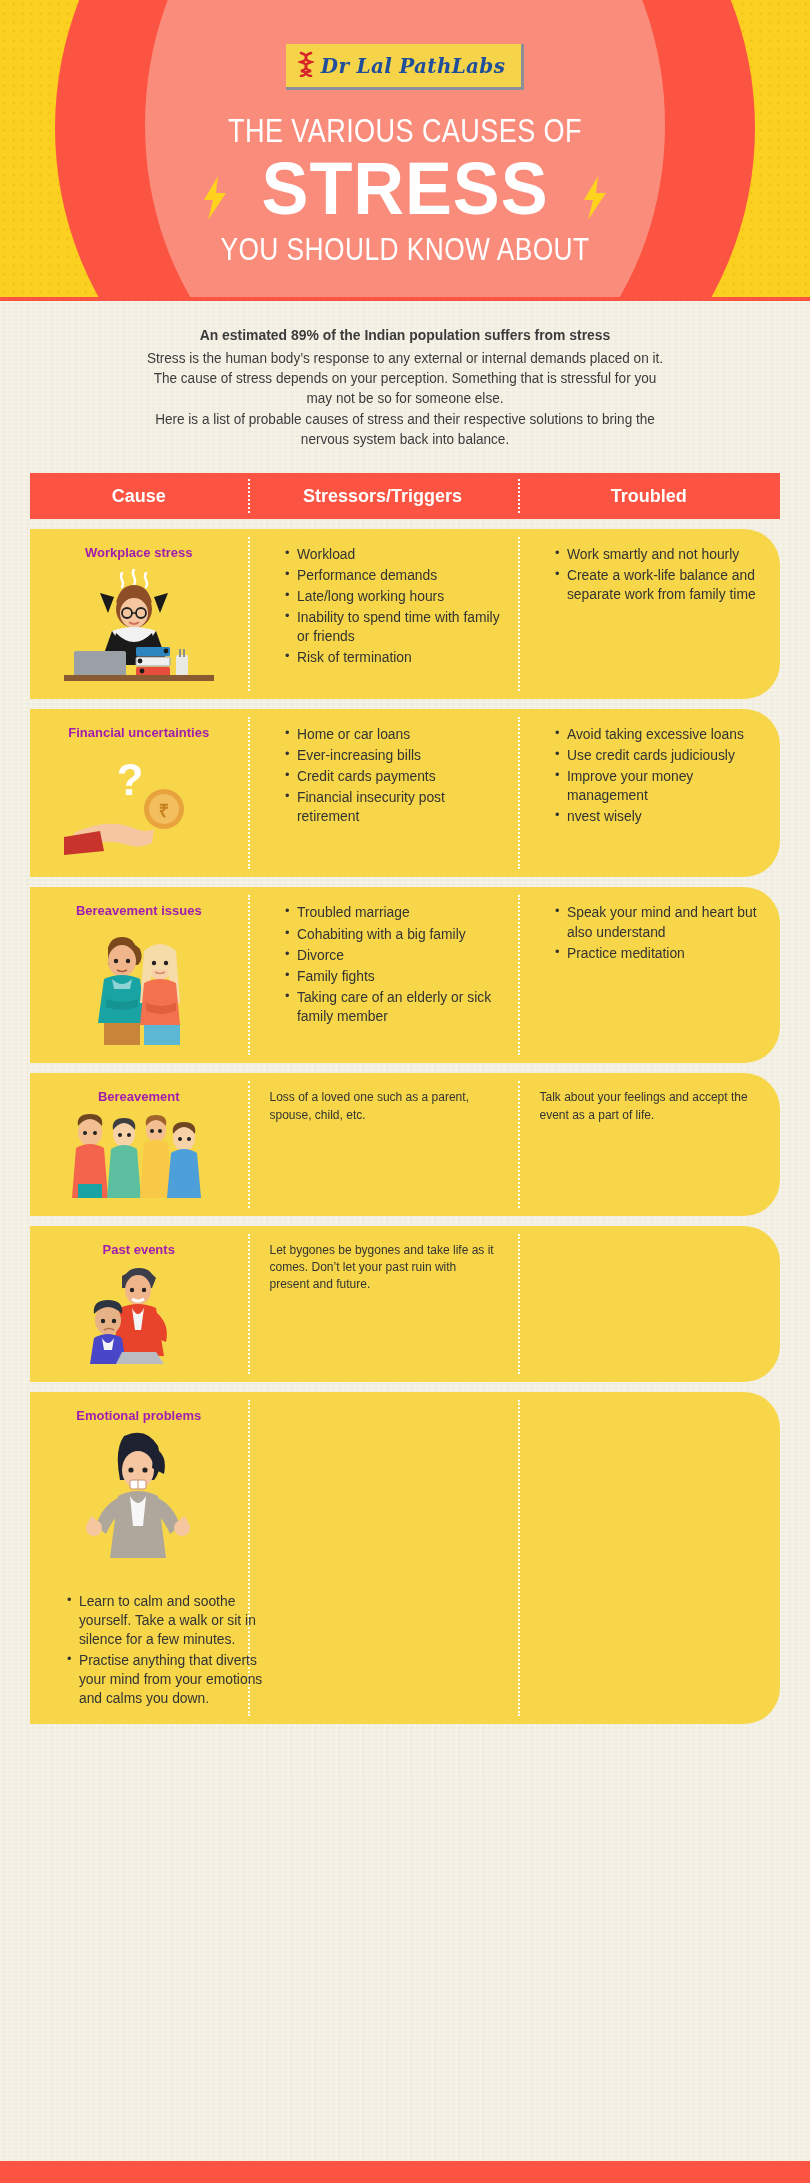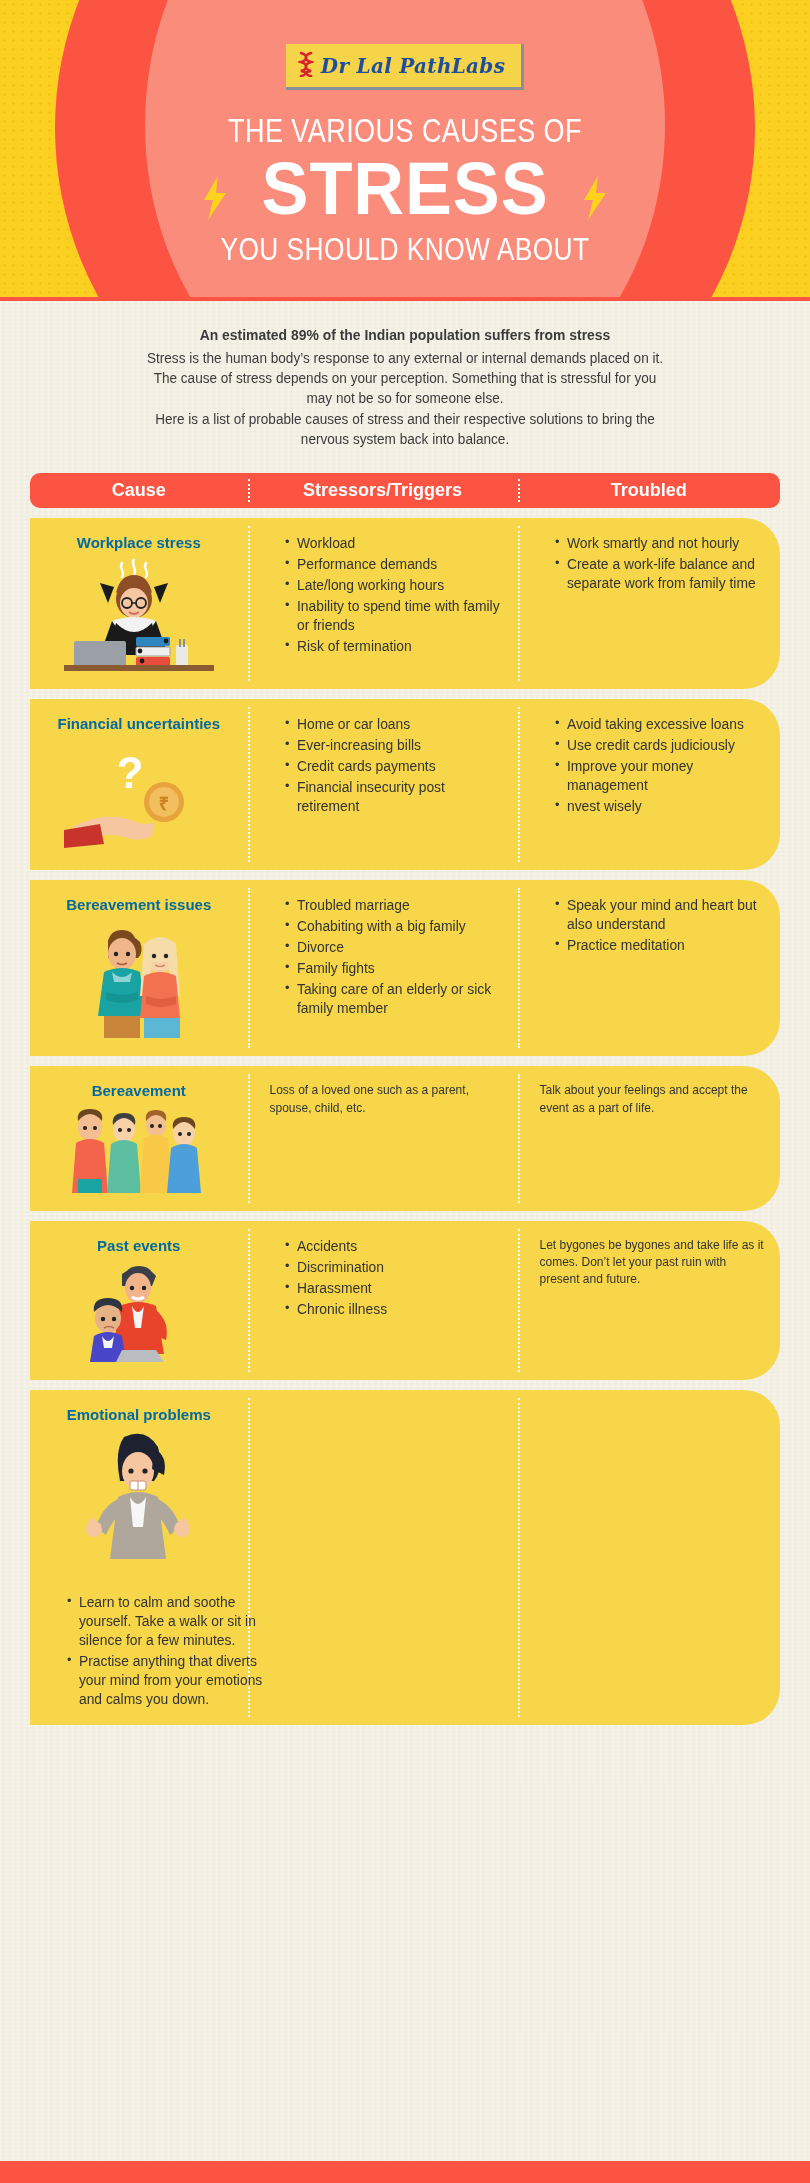--- a/index.html
+++ b/index.html
@@ -144,22 +144,22 @@
     transform: scaleX(0.97);
   }
 
   
   .table-wrap { padding: 6px 30px 0 30px; }
 
   .thead {
     position: relative;
     display: flex;
     background: #FC5442;
-    border-radius: 10px;
-    height: 35px;
+    border-radius: 0;
+    height: 46px;
     align-items: center;
     margin-bottom: 10px;
   }
   .th {
     text-align: center;
     color: #FFFFFF;
     font-size: 18px;
     font-weight: bold;
     position: relative;
   }
@@ -191,23 +191,23 @@
   .cell-cause {
     width: 29%;
     display: flex;
     flex-direction: column;
     align-items: center;
   }
   .cell-trig { width: 36%; padding-left: 22px; }
   .cell-sol  { width: 35%; padding-left: 22px; }
 
   .cause-label {
-    font-size: 15px;
+    font-size: 13px;
     font-weight: bold;
-    color: #0369a1;
+    color: #a21caf;
     text-align: center;
     line-height: 1.25;
     margin-bottom: 6px;
   }
   .illus { margin-top: auto; }
 
   ul.bullets { margin: 0; padding: 0 0 0 14px; list-style: none; }
   ul.bullets li {
     position: relative;
     font-size: 14px;
@@ -501,28 +501,20 @@
             <path d="M30 50 q14 -14 28 0 q2 -14 -14 -14 q-16 0 -14 14Z" fill="#2E3440"></path>
             <circle cx="39" cy="57" r="2.2" fill="#222"></circle>
             <circle cx="50" cy="57" r="2.2" fill="#222"></circle>
             <path d="M40 66 q5 -3 10 0" stroke="#B07050" stroke-width="1.6" fill="none"></path>
             <path d="M30 74 q14 -8 28 0 l4 26 l-36 0 Z" fill="#4A46C8"></path>
             <path d="M38 74 q6 10 12 0 l-2 12 l-8 0 Z" fill="#F5F5F5"></path>
             <path d="M58 88 l34 0 l8 12 l-48 0 Z" fill="#B9BDC2"></path>
           </svg>
         </div>
       </div>
-      <div class="cell cell-trig">
-        <ul class="bullets">
-          <li>Accidents</li>
-          <li>Discrimination</li>
-          <li>Harassment</li>
-          <li>Chronic illness</li>
-        </ul>
-      </div>
       <div class="cell cell-sol">
         <p class="plaintext">Let bygones be bygones and take life as it comes. Don’t let your past ruin with present and future.</p>
       </div>
     </div>
 
     <div class="row" style="min-height:190px;flex-direction:column;">
       <span class="vsep vsep-1"></span>
       <span class="vsep vsep-2"></span>
       <div class="cell cell-cause">
         <div class="cause-label">Emotional problems</div>

